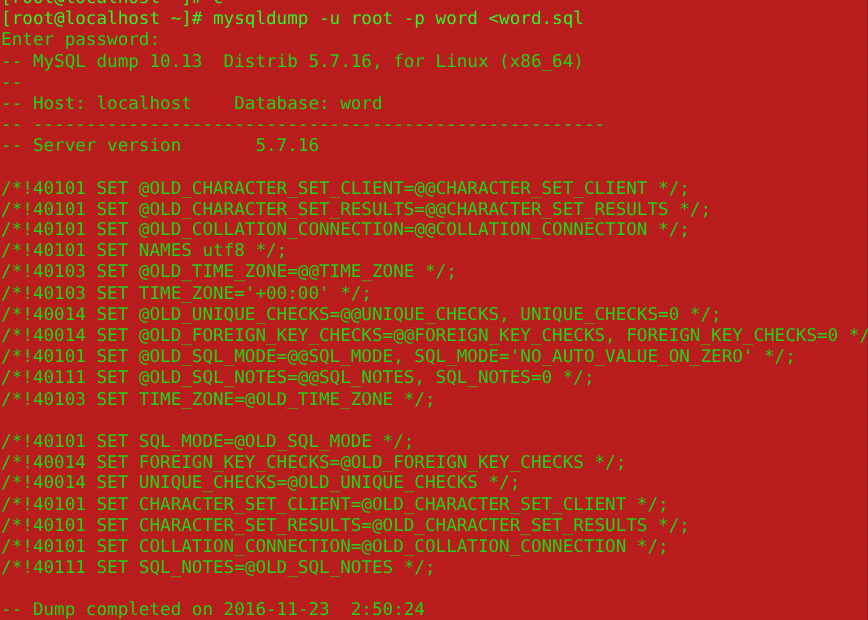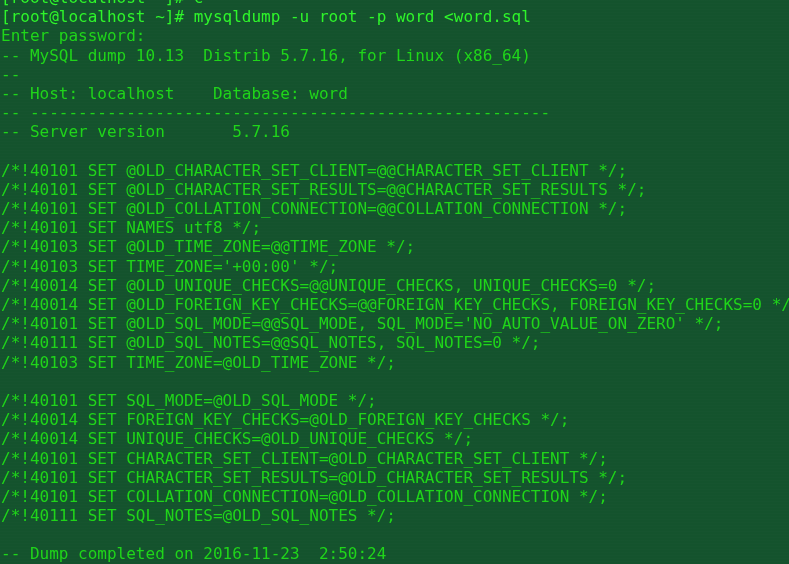--- a/index.html
+++ b/index.html
@@ -66,21 +66,21 @@
         rgba(255, 255, 255, 0.012) 1px,
         rgba(0, 0, 0, 0) 1px,
         rgba(0, 0, 0, 0) 3px
       );
     opacity: 0.7;
   }
 </style>
 </head>
 <body>
 
-<div id="terminal" style="background: #14532d; color: rgb(31, 213, 25);">
+<div id="terminal" style="background: #b91c1c; color: rgb(31, 213, 25);">
 
   <div id="screen"><div class="row prompt" style="color: rgb(46, 245, 42);">[root@localhost ~]# c</div><div class="row prompt" style="color: rgb(46, 245, 42);">[root@localhost ~]# mysqldump -u root -p word &lt;word.sql</div><div class="row">Enter password:</div><div class="row">-- MySQL dump 10.13  Distrib 5.7.16, for Linux (x86_64)</div><div class="row">--</div><div class="row">-- Host: localhost    Database: word</div><div class="row">-- ------------------------------------------------------</div><div class="row">-- Server version       5.7.16</div><div class="row blank"> </div><div class="row">/*!40101 SET @OLD_CHARACTER_SET_CLIENT=@@CHARACTER_SET_CLIENT */;</div><div class="row">/*!40101 SET @OLD_CHARACTER_SET_RESULTS=@@CHARACTER_SET_RESULTS */;</div><div class="row">/*!40101 SET @OLD_COLLATION_CONNECTION=@@COLLATION_CONNECTION */;</div><div class="row">/*!40101 SET NAMES utf8 */;</div><div class="row">/*!40103 SET @OLD_TIME_ZONE=@@TIME_ZONE */;</div><div class="row">/*!40103 SET TIME_ZONE='+00:00' */;</div><div class="row">/*!40014 SET @OLD_UNIQUE_CHECKS=@@UNIQUE_CHECKS, UNIQUE_CHECKS=0 */;</div><div class="row overflow">/*!40014 SET @OLD_FOREIGN_KEY_CHECKS=@@FOREIGN_KEY_CHECKS, FOREIGN_KEY_CHECKS=0 */;</div><div class="row">/*!40101 SET @OLD_SQL_MODE=@@SQL_MODE, SQL_MODE='NO_AUTO_VALUE_ON_ZERO' */;</div><div class="row">/*!40111 SET @OLD_SQL_NOTES=@@SQL_NOTES, SQL_NOTES=0 */;</div><div class="row">/*!40103 SET TIME_ZONE=@OLD_TIME_ZONE */;</div><div class="row blank"> </div><div class="row">/*!40101 SET SQL_MODE=@OLD_SQL_MODE */;</div><div class="row">/*!40014 SET FOREIGN_KEY_CHECKS=@OLD_FOREIGN_KEY_CHECKS */;</div><div class="row">/*!40014 SET UNIQUE_CHECKS=@OLD_UNIQUE_CHECKS */;</div><div class="row">/*!40101 SET CHARACTER_SET_CLIENT=@OLD_CHARACTER_SET_CLIENT */;</div><div class="row">/*!40101 SET CHARACTER_SET_RESULTS=@OLD_CHARACTER_SET_RESULTS */;</div><div class="row">/*!40101 SET COLLATION_CONNECTION=@OLD_COLLATION_CONNECTION */;</div><div class="row">/*!40111 SET SQL_NOTES=@OLD_SQL_NOTES */;</div><div class="row blank"> </div><div class="row">-- Dump completed on 2016-11-23  2:50:24</div></div>
 
   <div id="final-prompt-row" style="position:absolute; left:1px; top:556px; width:789px; height:8px; overflow:hidden; white-space:pre; color:#2ef52a;">
     
   </div>
 
   <div id="noise"></div>
 </div>
 

